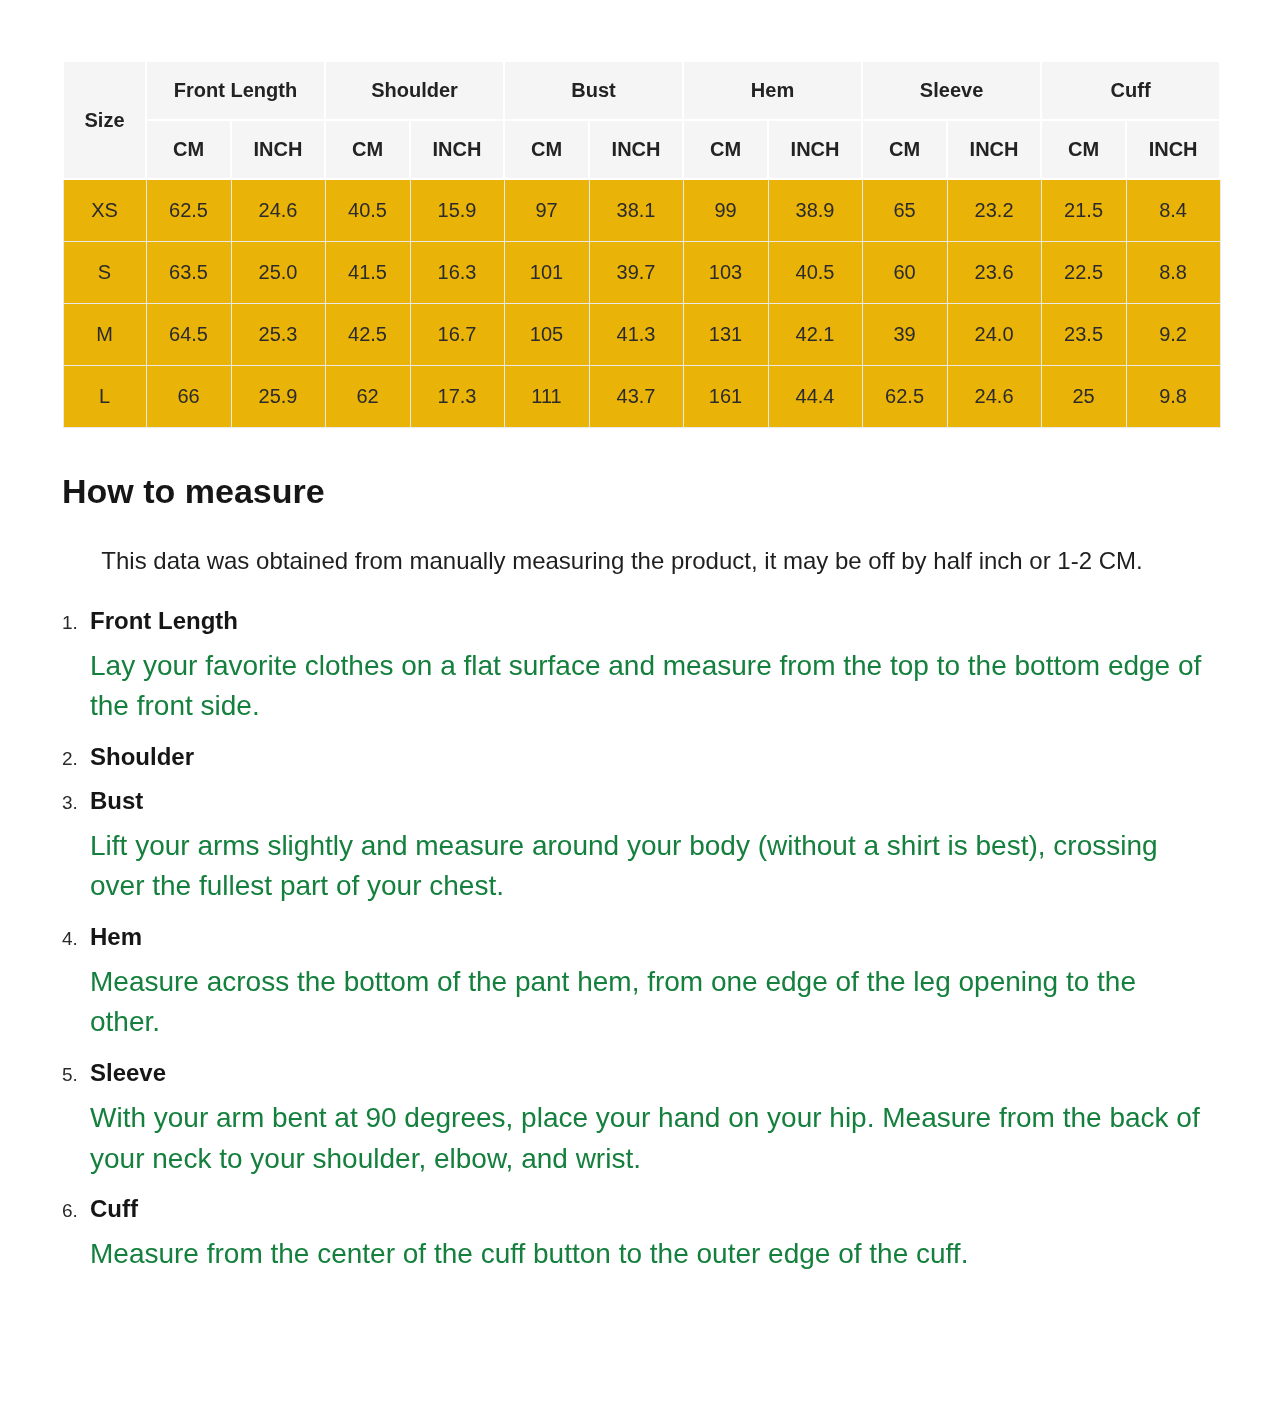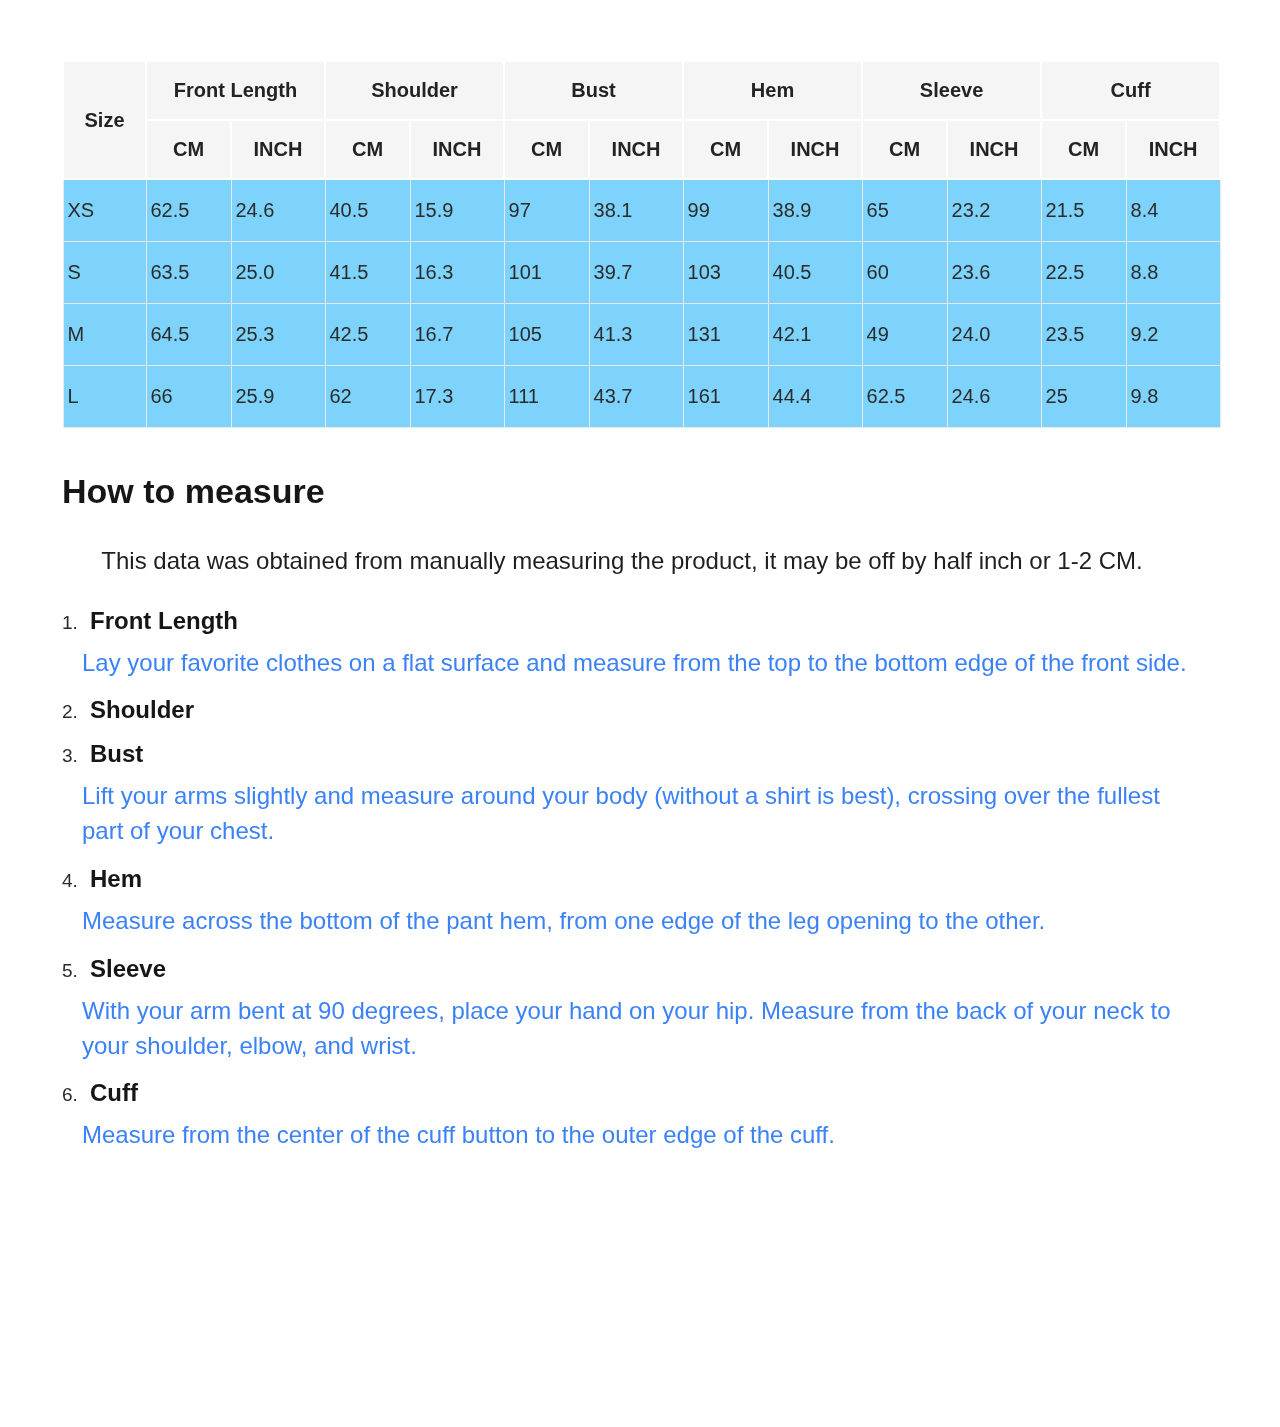--- a/index.html
+++ b/index.html
@@ -26,25 +26,26 @@
   table.size-chart th {
     background: #f5f5f5;
     border: 2px solid #ffffff;
     font-weight: 700;
     font-size: 20px;
     color: #232323;
     text-align: center;
     padding: 17px 4px;
   }
   table.size-chart td {
-    background: #7dd3fc;
+    background: #eab308;
     border: 1px solid #e9e9e9;
     font-weight: 400;
     font-size: 20px;
     color: #2b2b2b;
+    text-align: center;
     padding: 19px 4px;
   }
 
   
   .htm-heading {
     font-size: 34px;
     font-weight: 700;
     color: #161616;
     margin: 44px 0 32px 0;
   }
@@ -68,25 +69,25 @@
     flex: 0 0 28px;
     font-size: 19px;
     color: #2b2b2b;
   }
   .step-title {
     font-size: 24px;
     font-weight: 700;
     color: #161616;
   }
   .step-desc {
-    margin: 11px 0 0 20px;
-    font-size: 24px;
+    margin: 11px 0 0 28px;
+    font-size: 28px;
     line-height: 1.45;
     max-width: 1115px;
-    color: #3b82f6;
+    color: #15803d;
   }
 </style>
 </head>
 <body>
 
 <div class="page">
   <div class="content">
 
     <table class="size-chart">
       <colgroup>
@@ -163,21 +164,21 @@
         <tr>
           <td>M</td>
           <td>64.5</td>
           <td>25.3</td>
           <td>42.5</td>
           <td>16.7</td>
           <td>105</td>
           <td>41.3</td>
           <td>131</td>
           <td>42.1</td>
-          <td>49</td>
+          <td>39</td>
           <td>24.0</td>
           <td>23.5</td>
           <td>9.2</td>
         </tr>
         <tr>
           <td>L</td>
           <td>66</td>
           <td>25.9</td>
           <td>62</td>
           <td>17.3</td>

